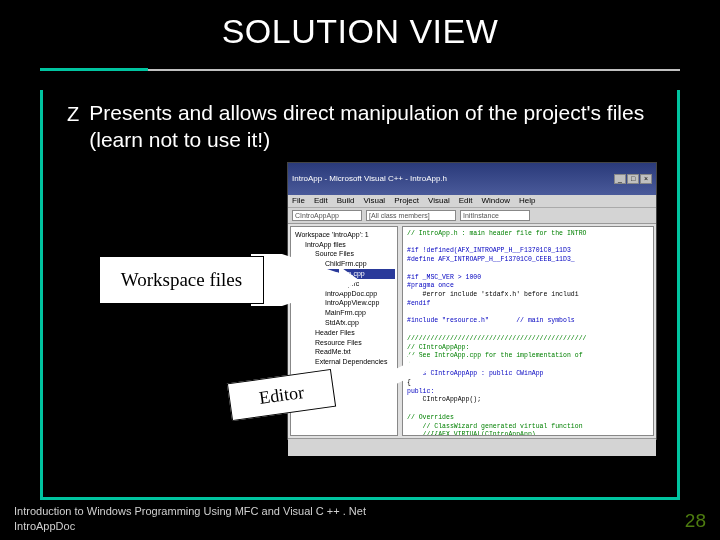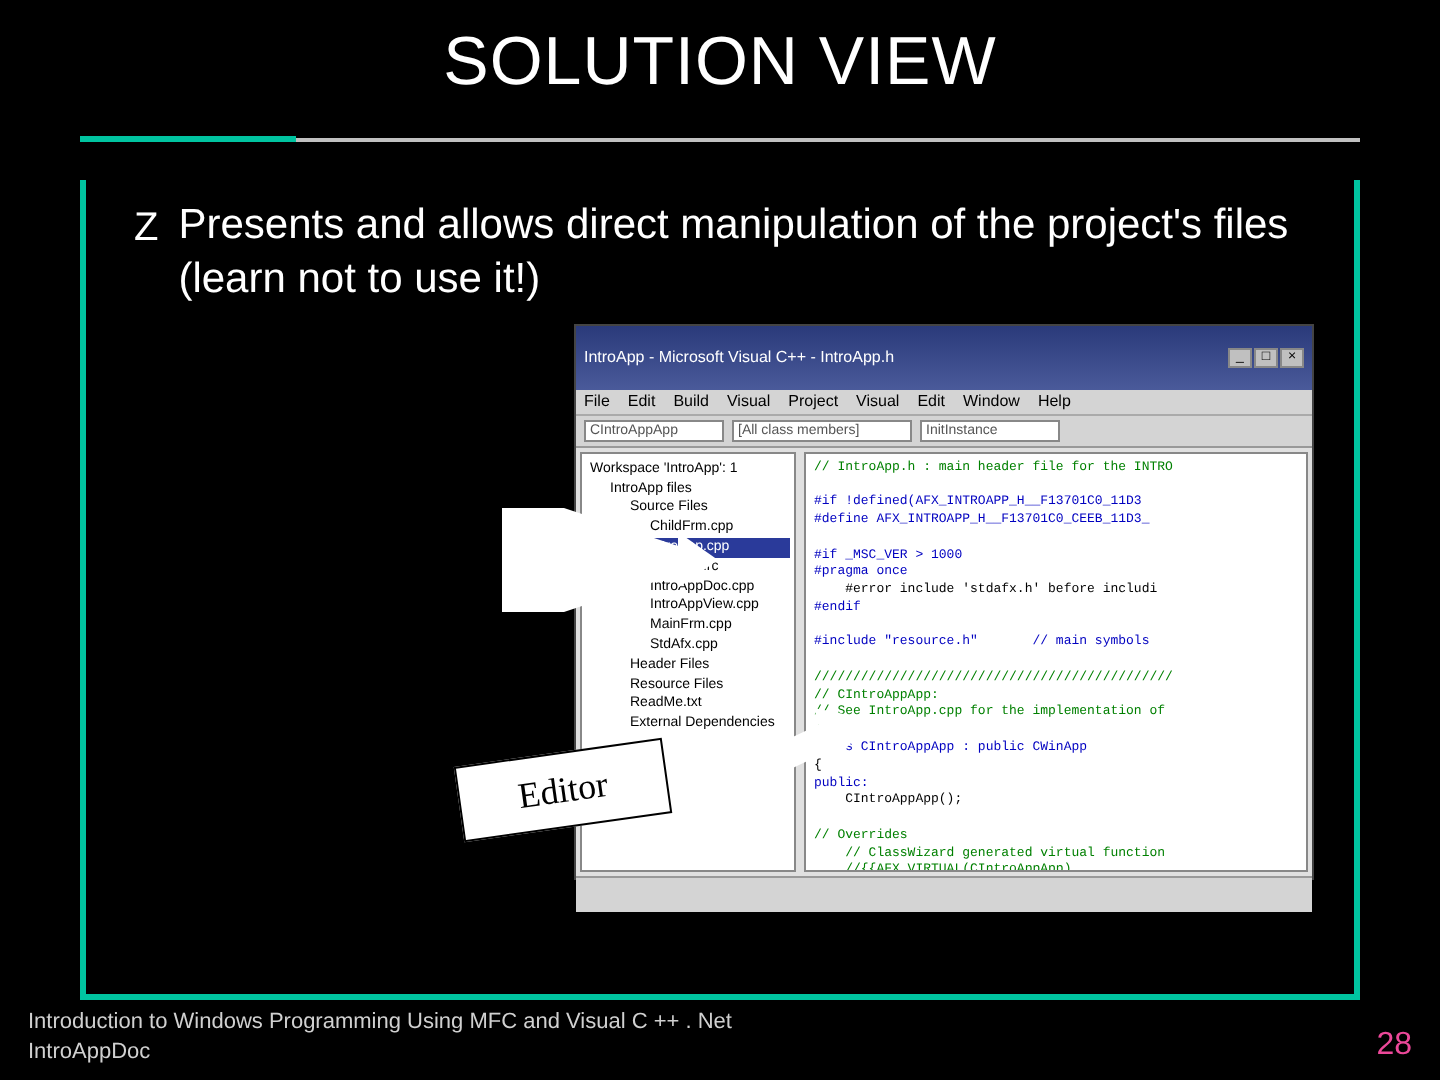--- a/index.html
+++ b/index.html
@@ -33,21 +33,21 @@
 
   .callout { position: absolute; background: #fff; color: #000; border: 1.5px solid #000; font-family: 'Times New Roman', serif; display: flex; align-items: center; justify-content: center; }
   .c1 { left: 0; top: 94px; width: 165px; height: 48px; font-size: 19px; }
   .c2 { left: 130px; top: 214px; width: 105px; height: 38px; font-size: 18px; transform: rotate(-8deg); }
   .arrow { position: absolute; }
   .arrow svg { display: block; }
   .a1 { left: 152px; top: 92px; }
   .a2 { left: 222px; top: 190px; }
 
   .footer { position: absolute; left: 0; right: 0; bottom: 6px; display: flex; justify-content: space-between; align-items: flex-end; padding: 0 14px; color: #d0d0d0; font-size: 11px; font-family: Verdana, sans-serif; line-height: 1.35; gap: 32px; }
-  .pagenum { color: #ec4899; font-size: 16px; text-align: right; }
+  .pagenum { color: #4d7c0f; font-size: 19px; text-align: right; }
 </style>
 </head>
 <body>
 
 <div class="slide">
   <div class="title">SOLUTION VIEW</div>
   <div class="divider"></div>
   <div class="accent"></div>
 
   <div class="frame">
@@ -137,20 +137,23 @@
         <svg width="110" height="52">
             <defs>
               <marker id="ah1" markerWidth="10" markerHeight="10" refX="8" refY="3" orient="auto">
                 <path d="M0,0 L9,3 L0,6 Z" fill="#fff"></path>
               </marker>
             </defs>
         <line x1="5" y1="26" x2="95" y2="26" stroke="#fff" stroke-width="14" marker-end="url(#ah1)"></line>
         <polygon points="88,12 108,26 88,40" fill="#fff"></polygon>
           </svg>
       </div>
+      <div class="callout c1">
+        <span>Workspace files</span>
+      </div>
 
       <div class="arrow a2">
         <svg width="120" height="70">
             <line x1="10" y1="55" x2="95" y2="15" stroke="#fff" stroke-width="14"></line>
         <polygon points="86,2 116,8 94,30" fill="#fff"></polygon>
           </svg>
       </div>
       <div class="callout c2">
         <span>Editor</span>
       </div>

